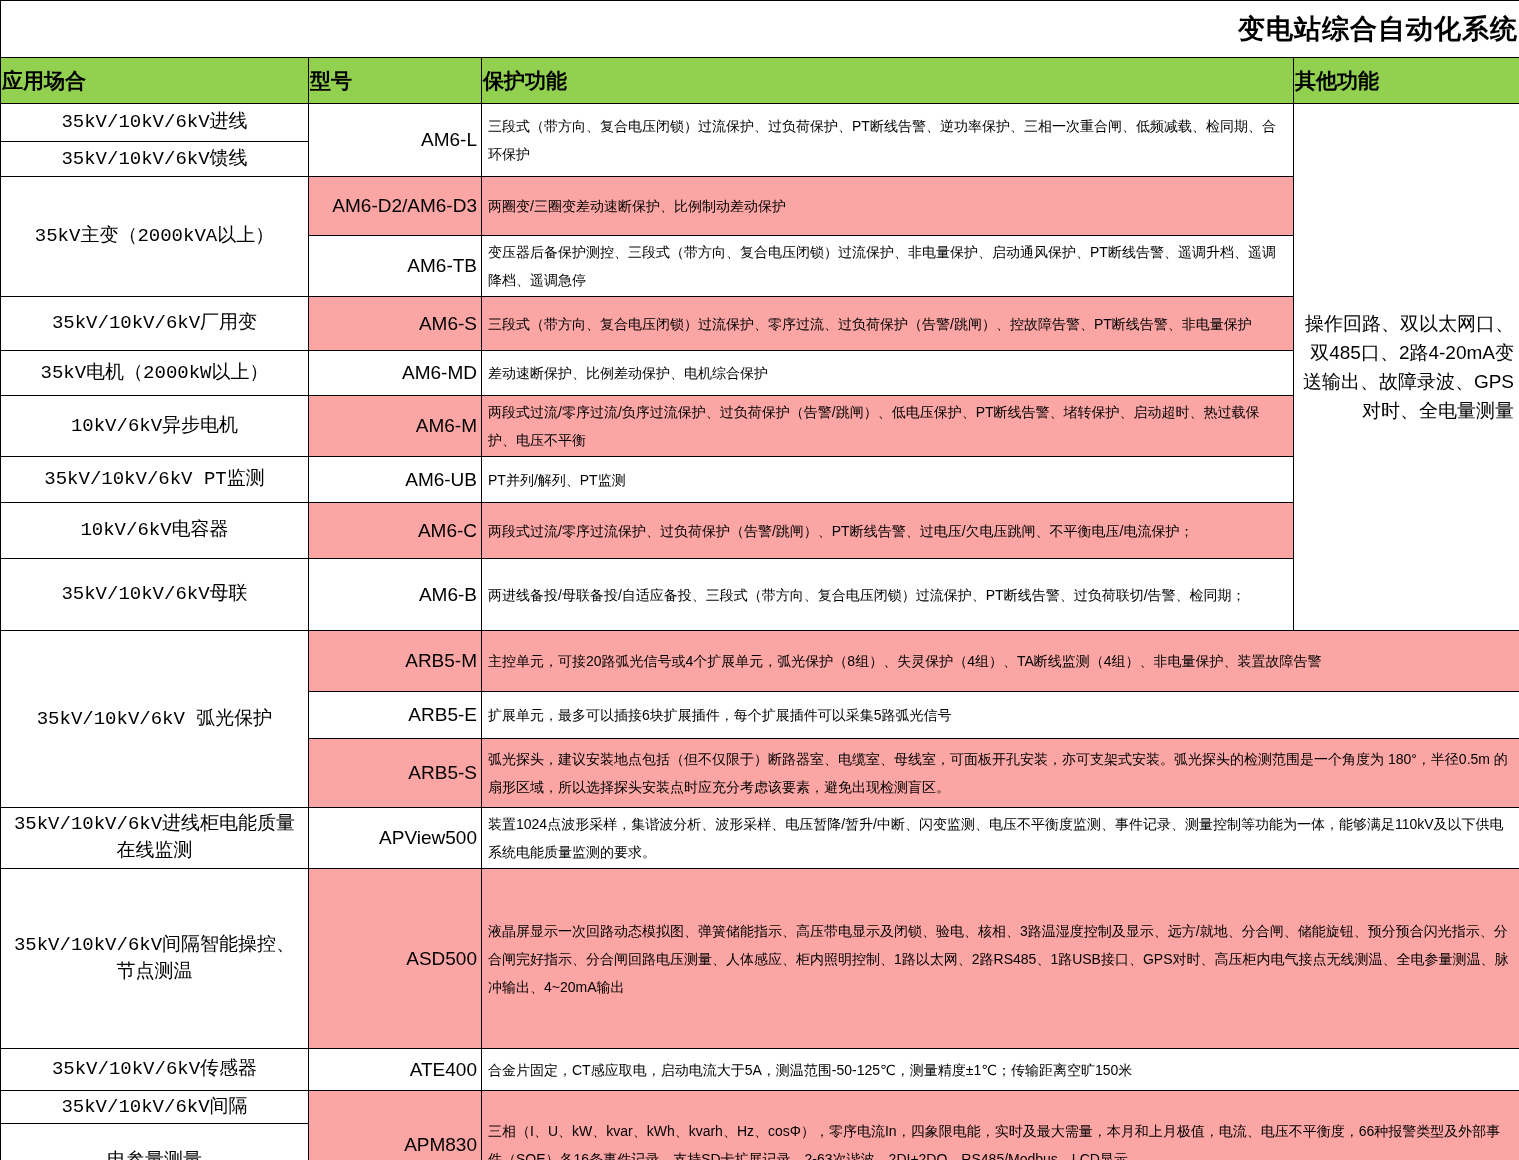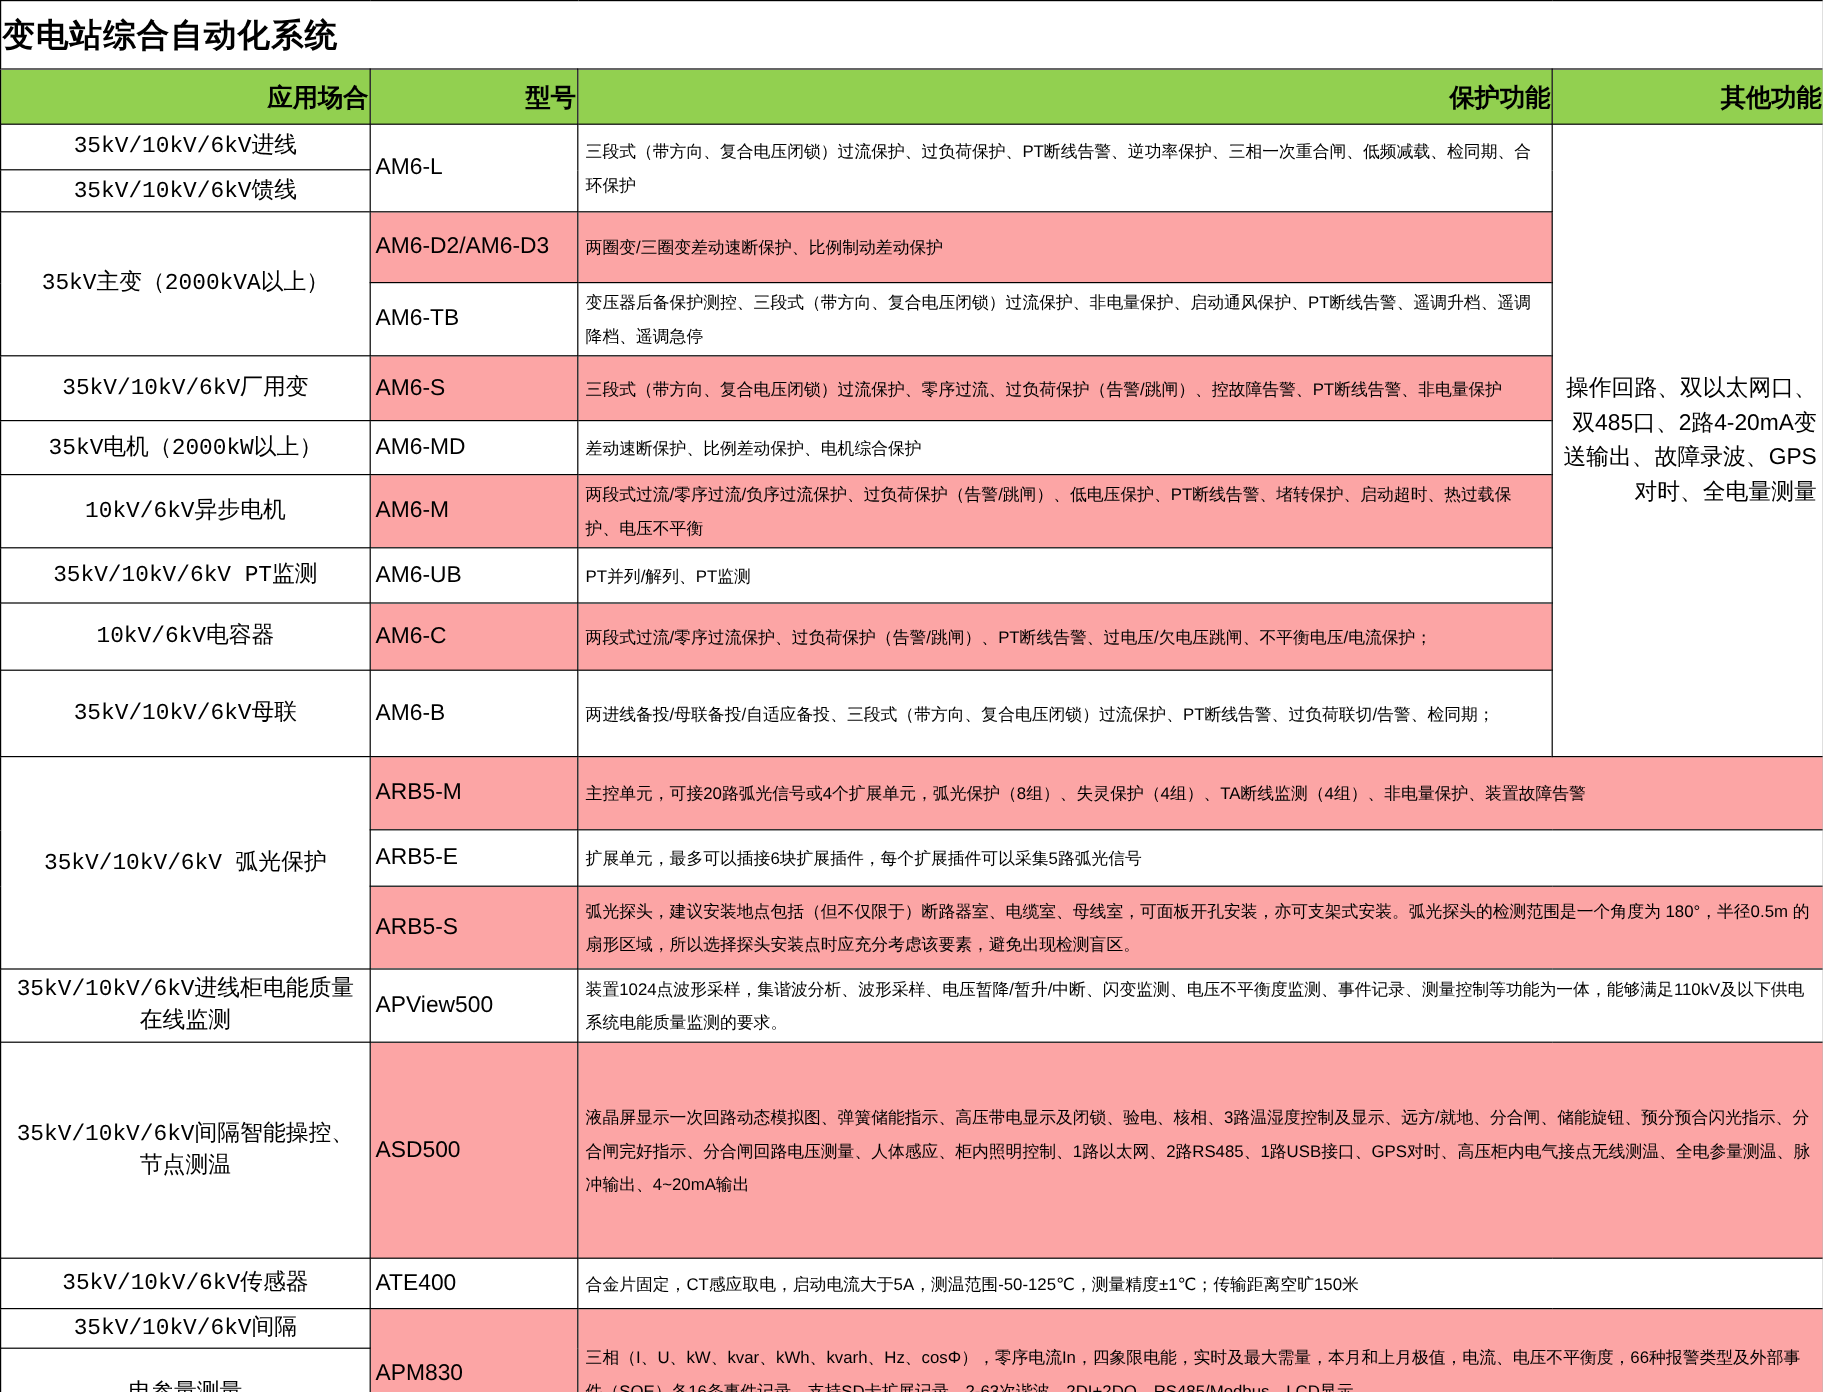--- a/index.html
+++ b/index.html
@@ -1,24 +1,24 @@
 <!DOCTYPE html>
 <html><head>
 <meta charset="utf-8">
 <style>
   html,body{margin:0;padding:0;background:#ffffff;}
   body{font-family:"Liberation Sans","DejaVu Sans",sans-serif;color:#000;}
   .sheet{width:1519px;height:1160px;background:#fff;overflow:hidden;}
   table{border-collapse:collapse;table-layout:fixed;width:1519px;height:1160px;}
   td{border:1px solid #000;overflow:hidden;}
   tr.title-row td{border:1px solid #000;border-bottom:none;}
-  .title-cell{text-align:left;font-weight:bold;font-size:27px;letter-spacing:1px;}
-  .hdr{background:#92D050;font-weight:bold;font-size:21px;text-align:right;vertical-align:middle;}
+  .title-cell{text-align:right;font-weight:bold;font-size:27px;letter-spacing:1px;}
+  .hdr{background:#92D050;font-weight:bold;font-size:21px;text-align:left;vertical-align:middle;}
   .app{ text-align:center;vertical-align:middle;font-size:19px;padding:0 6px;line-height:27px;font-family:Liberation Mono, monospace;}
-  .mdl{ text-align:left;vertical-align:middle;font-size:19px;padding:0 4px;}
+  .mdl{ text-align:right;vertical-align:middle;font-size:19px;padding:0 4px;}
   .prot{text-align:left;vertical-align:middle;font-size:14px;line-height:28px;padding:2px 6px;}
   .other{text-align:right;vertical-align:middle;font-size:19px;line-height:29px;padding:2px 5px;}
   .green{background:#fca5a5;}
 </style>
 </head>
 <body>
 
 <div class="sheet">
 <table>
   <colgroup>

